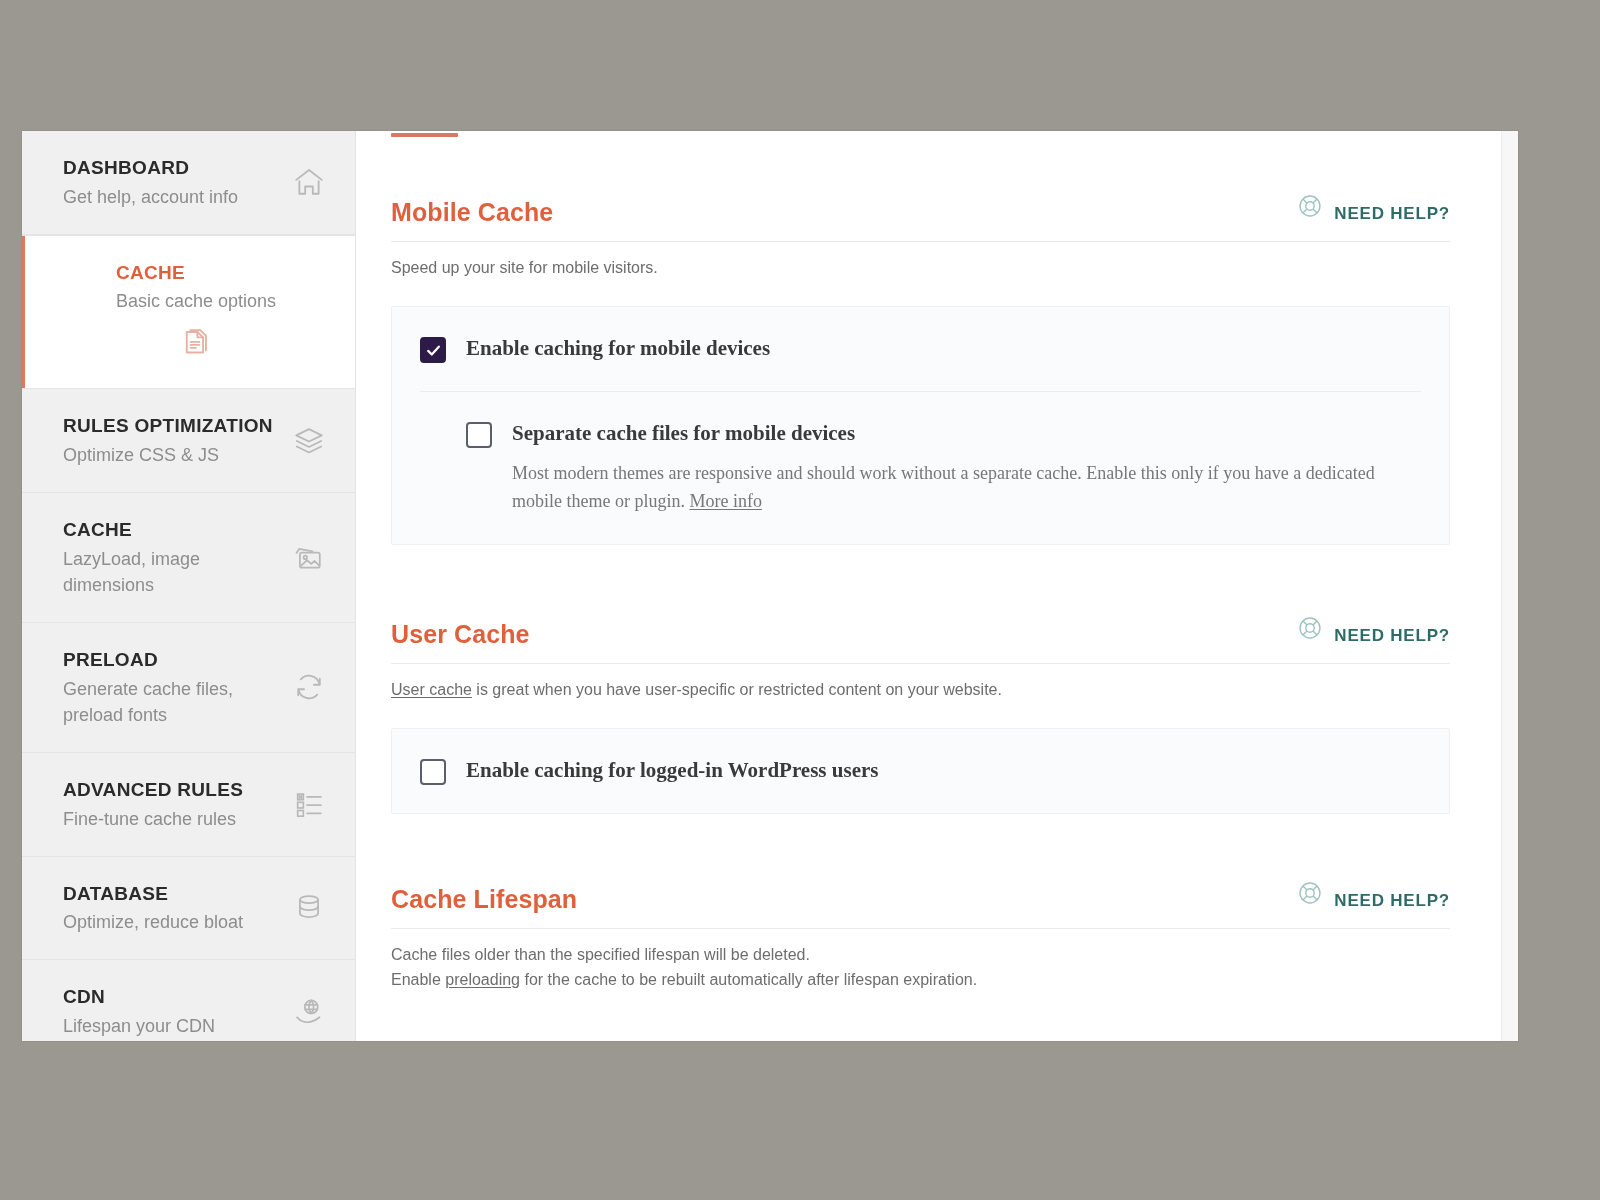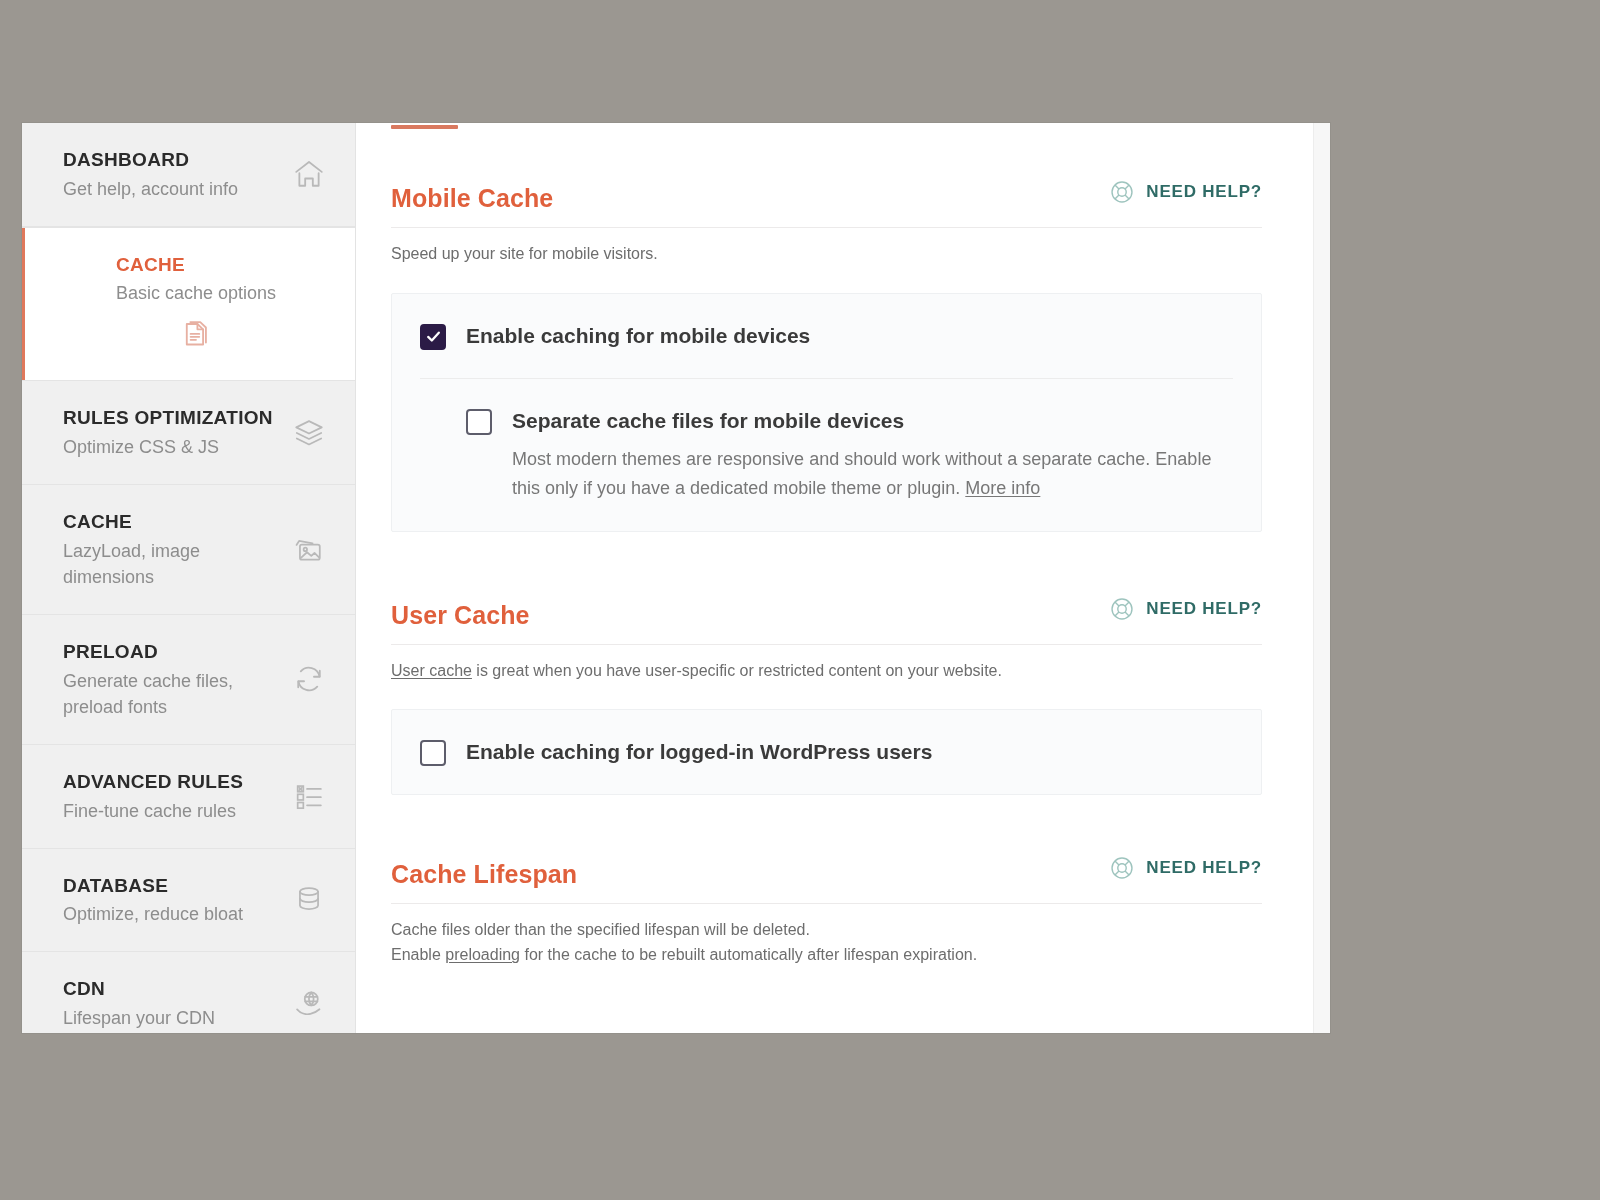--- a/index.html
+++ b/index.html
@@ -14,22 +14,22 @@
   body {
     background: #9b9791;
     font-family: "Liberation Sans", "DejaVu Sans", sans-serif;
     -webkit-font-smoothing: antialiased;
   }
 
   
   .window {
     position: absolute;
     left: 22px;
-    top: 123px;
-    width: 1308px;
+    top: 131px;
+    width: 1496px;
     height: 910px;
     background: #ffffff;
     overflow: hidden;
     display: flex;
     box-shadow: 0 0 0 1px rgba(0,0,0,0.04);
   }
 
   
   .sidebar {
     width: 334px;
@@ -146,20 +146,21 @@
     text-decoration: none;
     cursor: pointer;
     position: relative;
     top: -2px;
   }
   .need-help-label {
     font-size: 17px;
     font-weight: bold;
     letter-spacing: 0.8px;
     color: #2f6b66;
+    margin-top: 17px;
   }
   .help-icon { display: block; }
 
   .section-desc {
     font-size: 16px;
     color: #6d6d6d;
     line-height: 1.55;
     margin-top: 14px;
   }
   .section-desc a,
@@ -201,21 +202,21 @@
     cursor: pointer;
     margin-top: 2px;
   }
   .cbx.checked {
     background: #2b1b46;
     border-color: #2b1b46;
   }
   .cbx .tick { display: none; }
   .cbx.checked .tick { display: block; }
 
-  .opt-body { min-width: 0; }
+  .opt-body { min-width: 0; font-family: Liberation Serif, serif; }
 
   .opt-label {
     font-size: 21px;
     font-weight: bold;
     color: #3a3a3a;
     line-height: 1.3;
     cursor: pointer;
   }
 
   .opt-desc {

